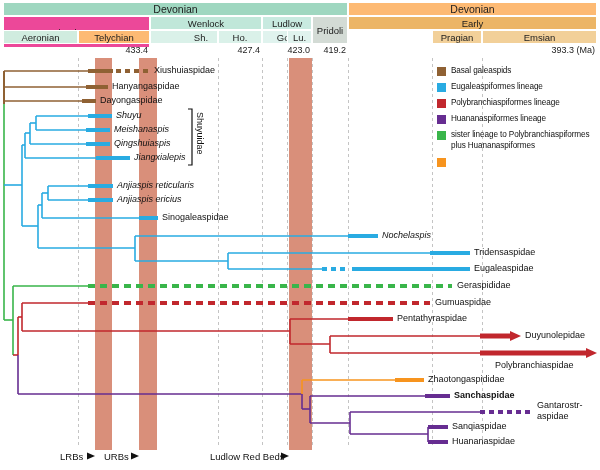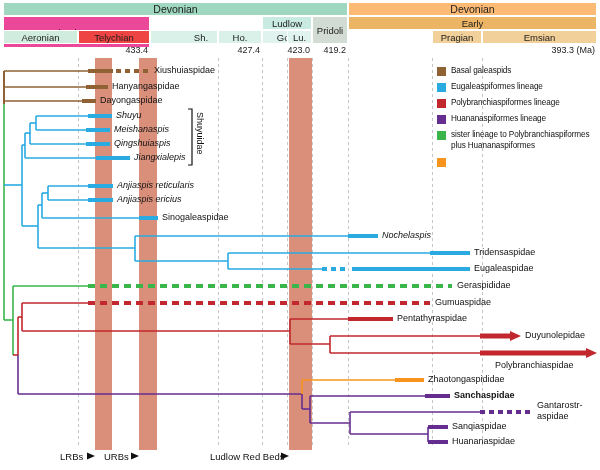--- a/index.html
+++ b/index.html
@@ -128,25 +128,26 @@
       <polygon points="510,331 521,336 510,341" fill="#c1272d"></polygon>
       <polygon points="586,348 597,353 586,358" fill="#c1272d"></polygon>
       <polygon points="87,452.5 95,456 87,459.5" fill="#111"></polygon>
       <polygon points="131,452.5 139,456 131,459.5" fill="#111"></polygon>
       <polygon points="281,452.5 289,456 281,459.5" fill="#111"></polygon>
       <path d="M188,109 h4 v56 h-4" stroke="#111" stroke-width="1.2" fill="none"></path>
     </svg>
     <div class="cell period" style="left: 3px; top: 2px; width: 345px; height: 14px; background: rgb(159, 215, 192);">Devonian</div>
     <div class="cell period" style="left: 348px; top: 2px; width: 249px; height: 14px; background: #fdba74;">Devonian</div>
     <div class="cell" style="left: 3px; top: 16px; width: 147px; height: 32px; background: #ec4899;">Llandovery</div>
+    <div class="cell" style="left: 150px; top: 16px; width: 112px; height: 14px; background: rgb(192, 231, 217);">Wenlock</div>
     <div class="cell" style="left: 262px; top: 16px; width: 50px; height: 14px; background: rgb(200, 234, 224);">Ludlow</div>
     <div class="cell" style="left: 312px; top: 16px; width: 36px; height: 28px; background: rgb(211, 219, 213);">Pridoli</div>
     <div class="cell" style="left: 348px; top: 16px; width: 249px; height: 14px; background: rgb(236, 181, 102);">Early</div>
     <div class="cell" style="left: 3px; top: 30px; width: 75px; height: 14px; background: rgb(208, 236, 223);">Aeronian</div>
-    <div class="cell" style="left: 78px; top: 30px; width: 72px; height: 14px; background: #ef4444;">Telychian</div>
+    <div class="cell" style="left: 78px; top: 30px; width: 72px; height: 14px; background: #fdba74;">Telychian</div>
     <div class="cell" style="left: 150px; top: 30px; width: 68px; height: 14px; background: rgb(218, 241, 233); padding-left: 34px;">Sh.</div>
     <div class="cell" style="left: 218px; top: 30px; width: 44px; height: 14px; background: rgb(218, 241, 233);">Ho.</div>
     <div class="cell" style="left: 262px; top: 30px; width: 38px; height: 14px; background: rgb(224, 243, 238); padding-left: 7px;">Go.</div>
     <div class="cell" style="left: 287px; top: 30px; width: 25px; height: 14px; background: rgb(224, 243, 238);">Lu.</div>
     <div class="cell" style="left: 432px; top: 30px; width: 50px; height: 14px; background: rgb(242, 208, 153);">Pragian</div>
     <div class="cell" style="left: 482px; top: 30px; width: 115px; height: 14px; background: rgb(242, 208, 153);">Emsian</div>
     <div class="age" style="left: 148px;">433.4</div>
     <div class="age" style="left: 260px;">427.4</div>
     <div class="age" style="left: 310px;">423.0</div>
     <div class="age" style="left: 346px;">419.2</div>

